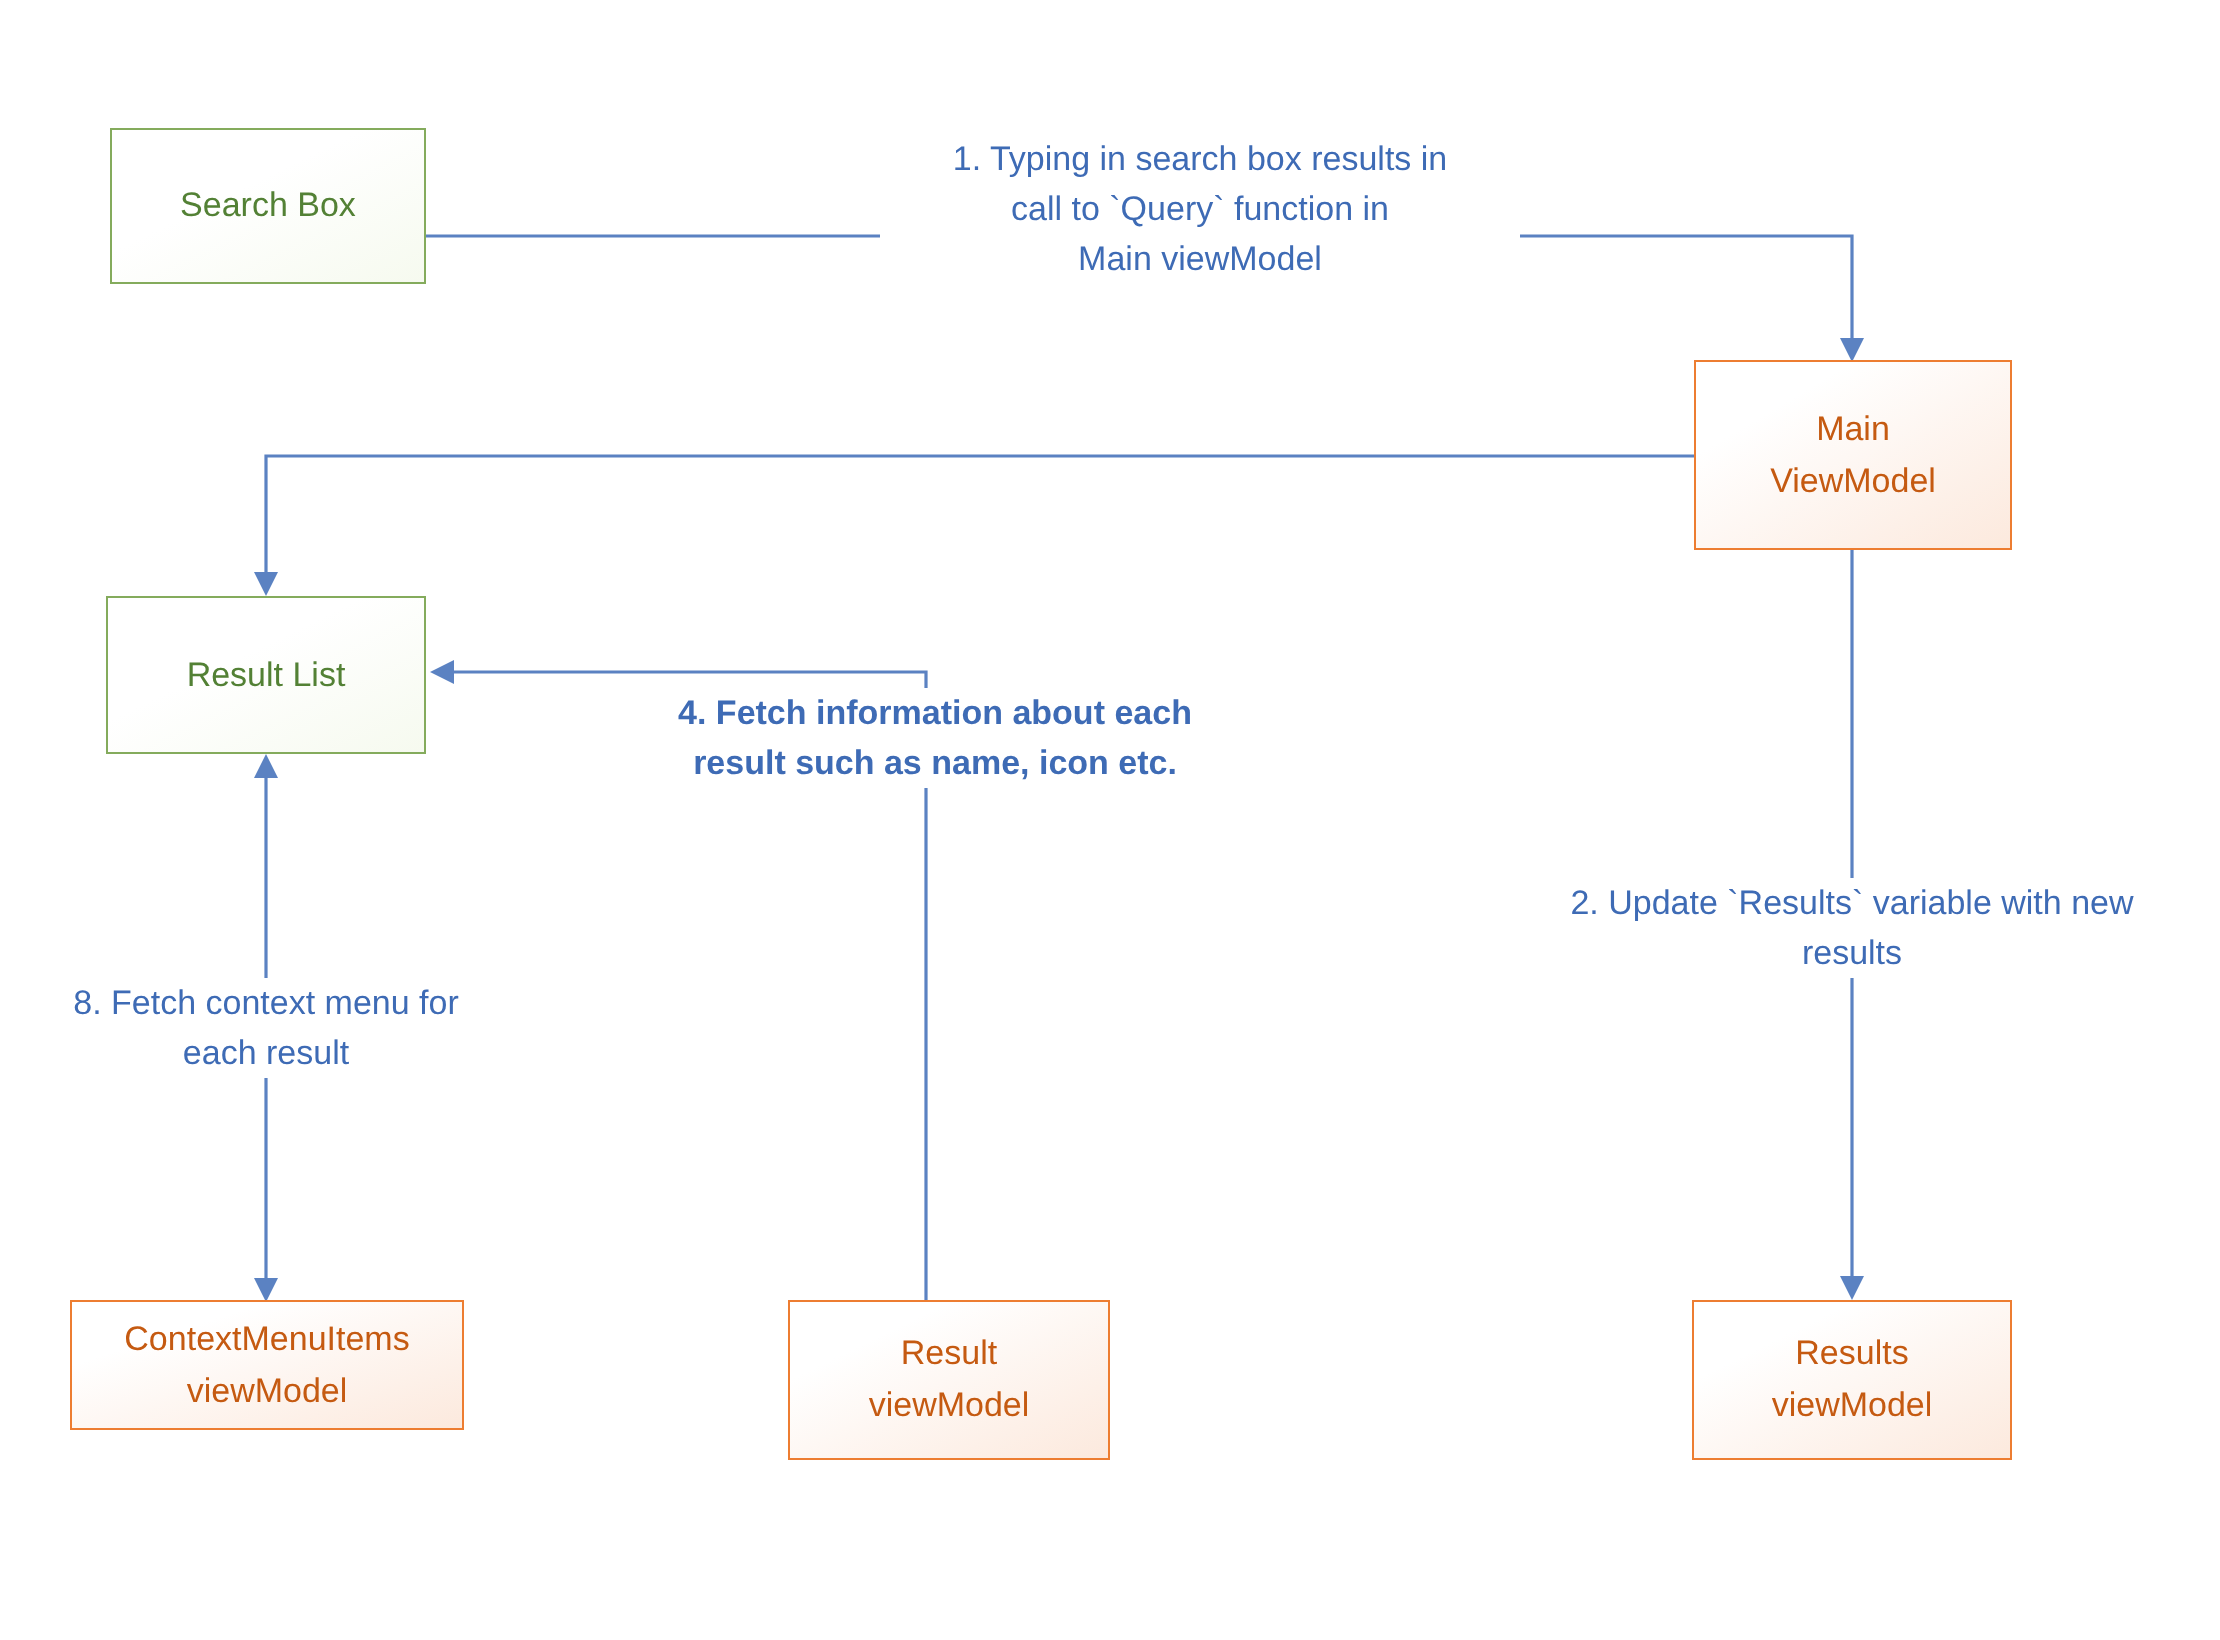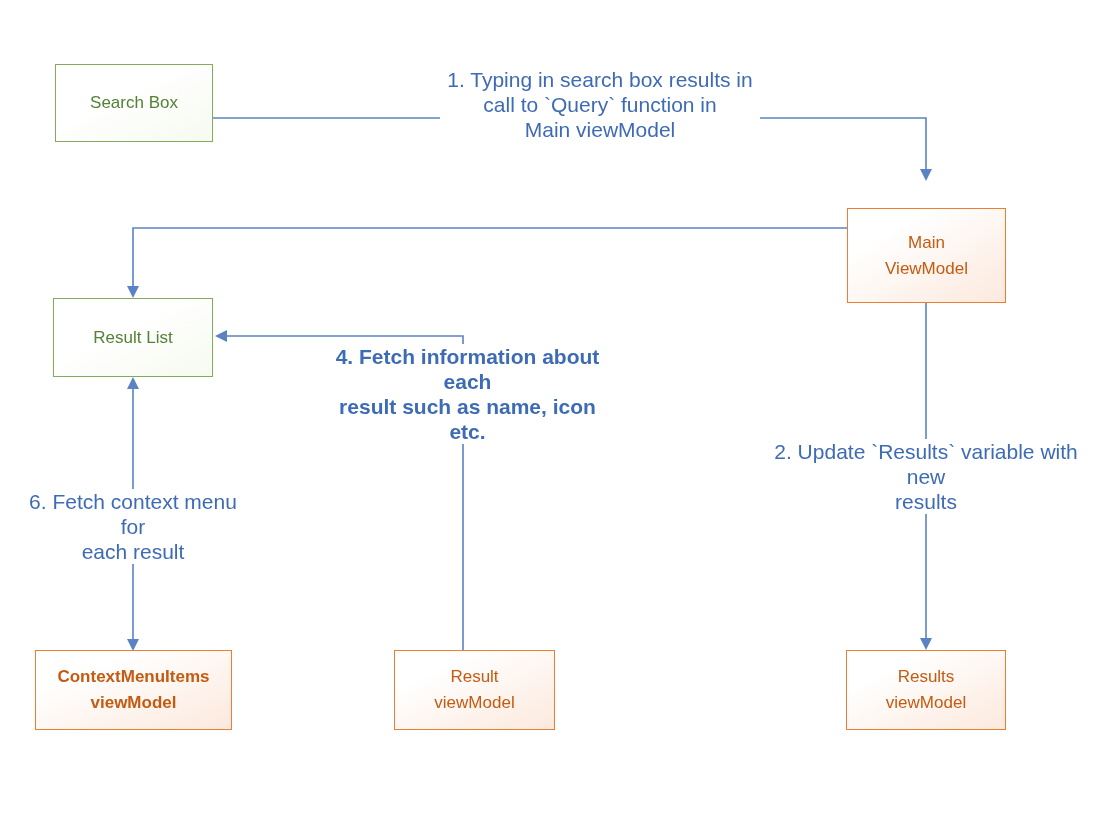--- a/index.html
+++ b/index.html
@@ -44,28 +44,28 @@
   .box.orange {
     border: 1.6px solid #ed7d31;
     color: #c55a11;
     background: linear-gradient(to bottom right, #ffffff 25%, #fce9dd 100%);
   }
   .arrow-label {
     position: absolute;
     text-align: center;
     white-space: pre-line;
     color: #3e6bb5;
-    font-size: 21px;
+    font-size: 17px;
     line-height: 25px;
     background: #ffffff;
   }
   #box-search        { left: 55px;  top: 64px;  width: 158px; height: 78px; }
-  #box-main-vm       { left: 847px; top: 180px; width: 159px; height: 95px; margin-top: 28px; }
+  #box-main-vm       { left: 847px; top: 180px; width: 159px; height: 95px; }
   #box-result-list   { left: 53px;  top: 298px; width: 160px; height: 79px; }
-  #box-contextmenu-vm{ left: 35px;  top: 650px; width: 197px; height: 80px; font-weight: bold; }
+  #box-contextmenu-vm{ left: 35px;  top: 650px; width: 197px; height: 65px; }
   #box-result-vm     { left: 394px; top: 650px; width: 161px; height: 80px; }
   #box-results-vm    { left: 846px; top: 650px; width: 160px; height: 80px; }
 
   #label-step1 { left: 440px; top: 67px;  width: 320px; }
   #label-step2 { left: 766px; top: 439px; width: 320px; }
   #label-step3 { left: 318px; top: 190px; width: 275px; }
   #label-step4 { left: 325px; top: 344px; width: 285px; font-weight: bold; }
   #label-step5 { left: 18px;  top: 489px; width: 230px; }
 </style>
 </head>
@@ -117,16 +117,16 @@
 call to `Query` function in
 Main viewModel</div>
 
   <div class="arrow-label" id="label-step2">2. Update `Results` variable with new
 results</div>
 
 
   <div class="arrow-label" id="label-step4">4. Fetch information about each
 result such as name, icon etc.</div>
 
-  <div class="arrow-label" id="label-step5">6. Fetch context menu for
+  <div class="arrow-label" id="label-step5">8. Fetch context menu for
 each result</div>
 
 </div>
 
 </body></html>

